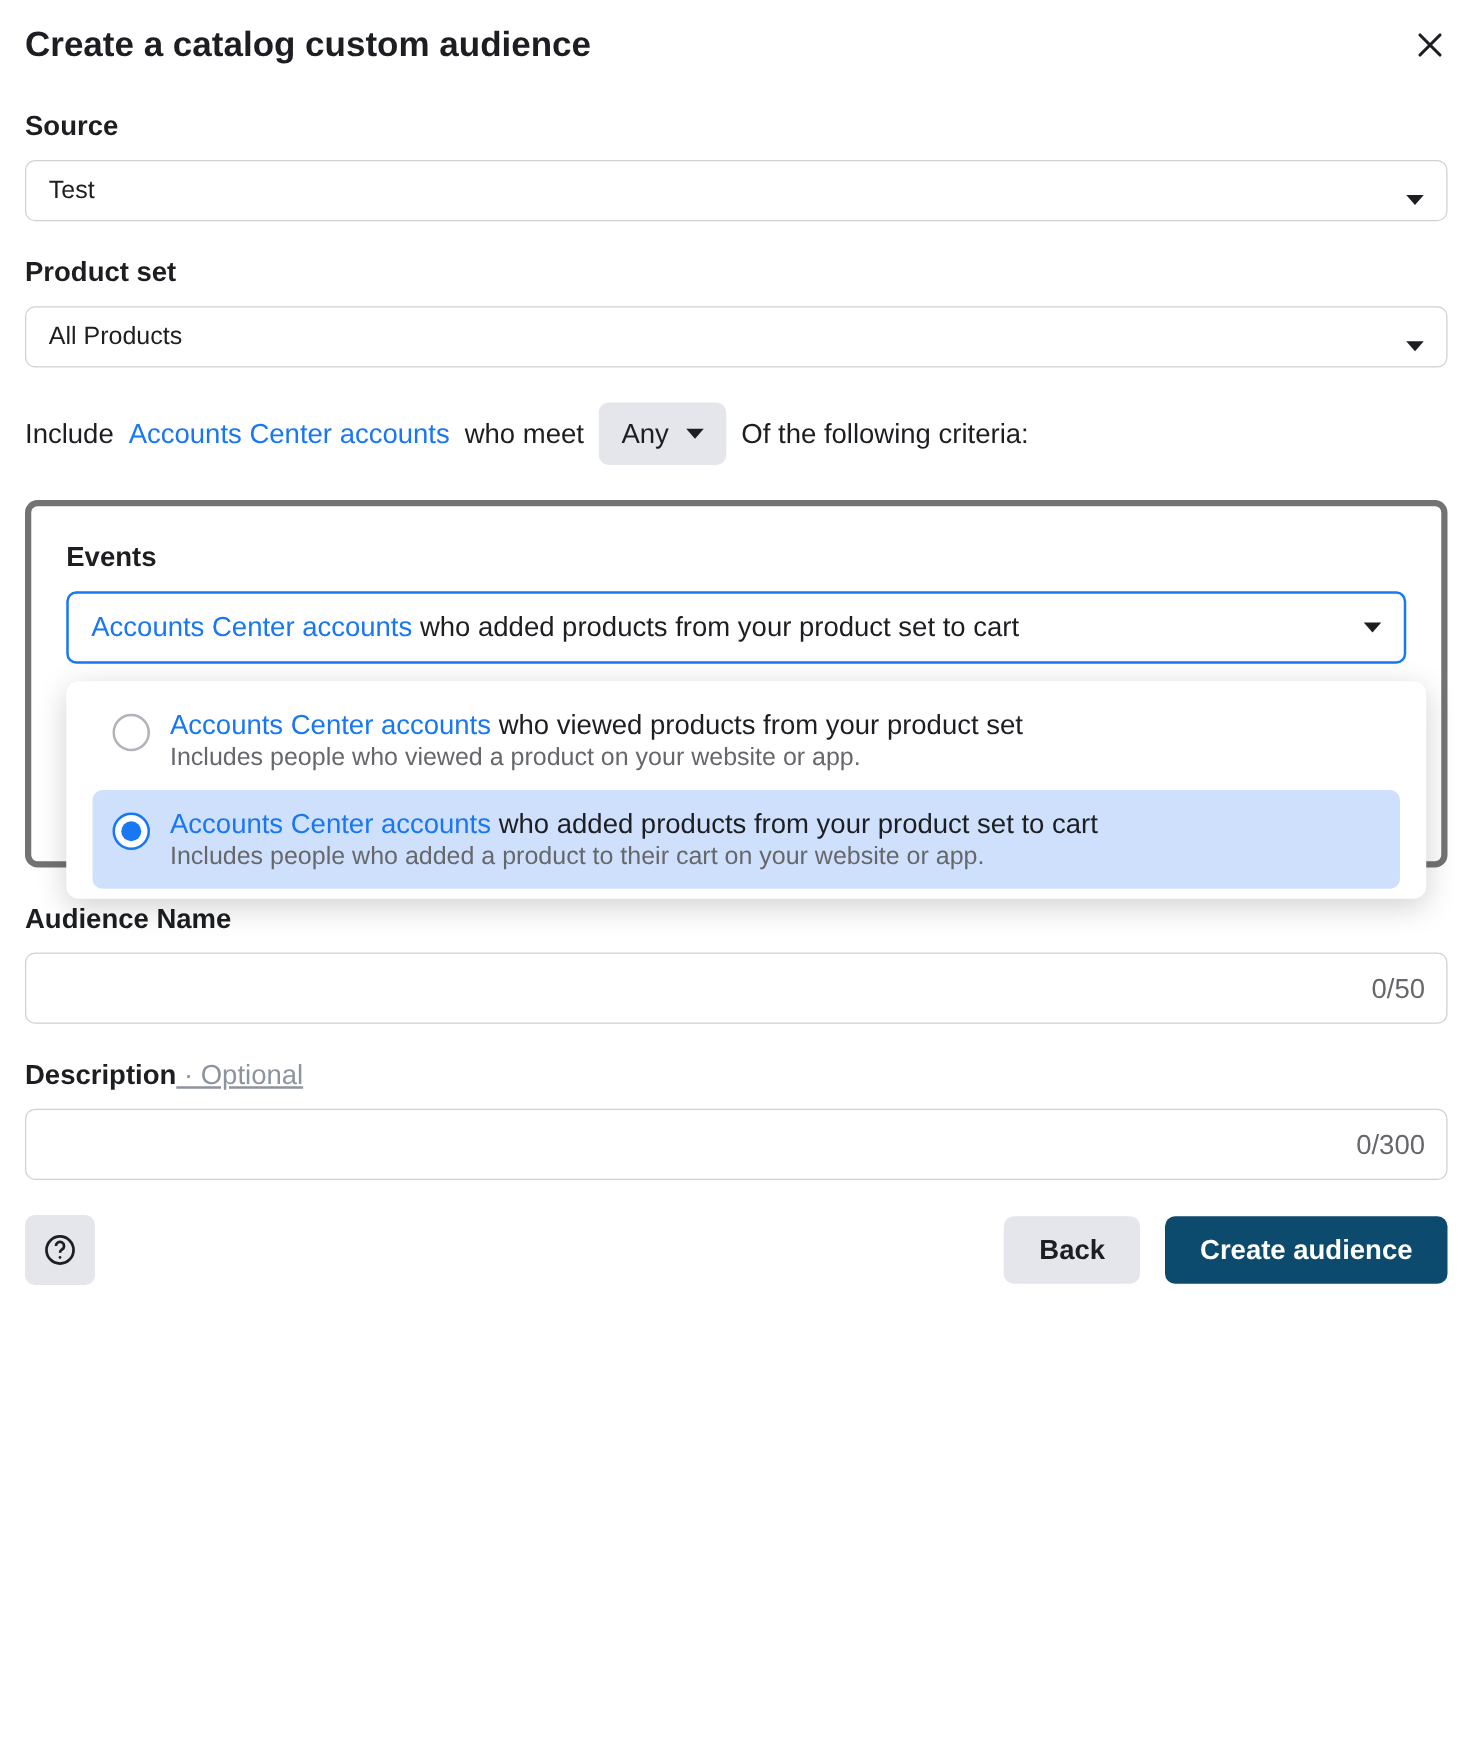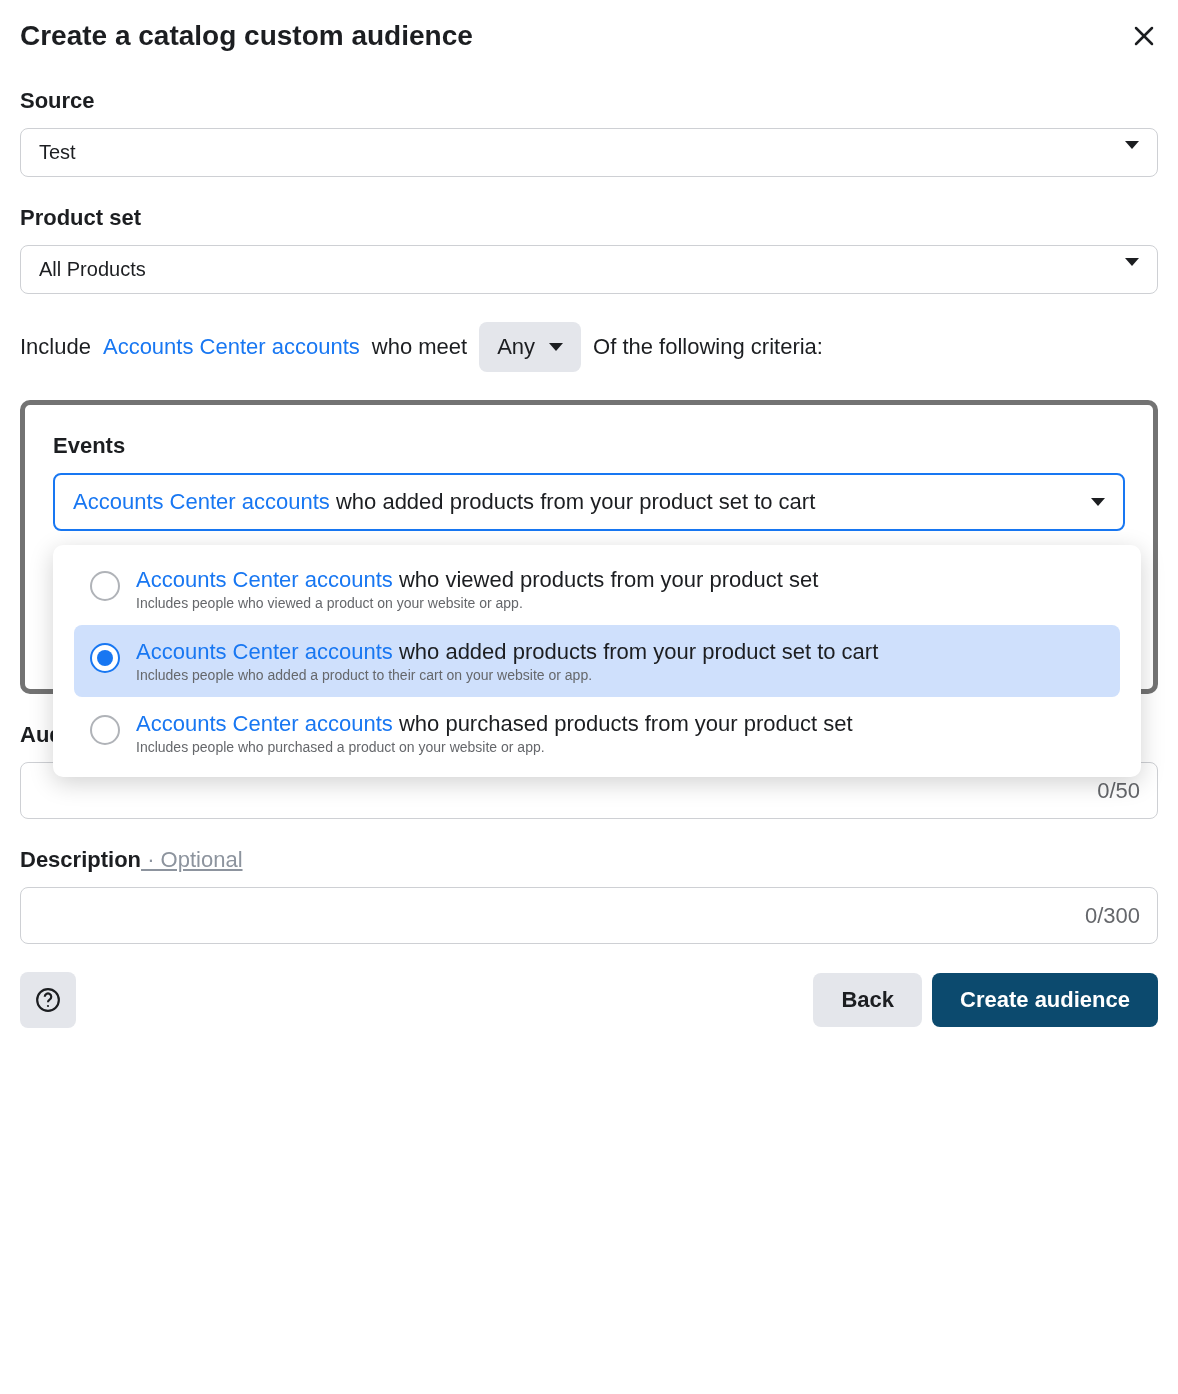--- a/index.html
+++ b/index.html
@@ -46,21 +46,21 @@
     }
     .select-box {
       width: 100%;
       border: 1px solid #ced0d4;
       border-radius: 8px;
       padding: 12px 18px;
       font-size: 20px;
       color: #1c1e21;
       display: flex;
       justify-content: space-between;
-      align-items: flex-start;
+      align-items: flex-end;
       cursor: pointer;
       background: #fff;
       margin-bottom: 28px;
     }
     .caret-down {
       width: 0;
       height: 0;
       border-left: 7px solid transparent;
       border-right: 7px solid transparent;
       border-top: 8px solid #1c1e21;
@@ -159,21 +159,21 @@
     }
     .option-text {
       flex: 1;
     }
     .option-title {
       font-size: 22px;
       color: #1c1e21;
       margin-bottom: 2px;
     }
     .option-desc {
-      font-size: 14px;
+      font-size: 20px;
       color: #65676b;
     }
     .text-input-wrap {
       position: relative;
       margin-bottom: 28px;
     }
     .text-input {
       width: 100%;
       border: 1px solid #ced0d4;
       border-radius: 8px;
@@ -209,21 +209,21 @@
       align-items: center;
       justify-content: center;
       cursor: pointer;
     }
     .help-btn svg {
       width: 26px;
       height: 26px;
     }
     .footer-right {
       display: flex;
-      gap: 10px;
+      gap: 20px;
     }
     .btn {
       padding: 14px 28px;
       border-radius: 8px;
       font-size: 22px;
       font-weight: 600;
       cursor: pointer;
       border: none;
     }
     .btn-back {
@@ -295,29 +295,20 @@
     </div>
     <div class="dropdown-option selected">
       <div class="radio selected"></div>
       <div class="option-text">
         <div class="option-title">
           <span class="link-blue">Accounts Center accounts</span><span> who added products from your product set to cart</span>
         </div>
         <div class="option-desc">Includes people who added a product to their cart on your website or app.</div>
       </div>
     </div>
-    <div class="dropdown-option">
-      <div class="radio"></div>
-      <div class="option-text">
-        <div class="option-title">
-          <span class="link-blue">Accounts Center accounts</span><span> who purchased products from your product set</span>
-        </div>
-        <div class="option-desc">Includes people who purchased a product on your website or app.</div>
-      </div>
-    </div>
   </div>
   <div class="spacer-below-dropdown"></div>
 </div>
 
 <div class="field-label">Audience Name</div>
 <div class="text-input-wrap">
   <input class="text-input" type="text" value="" style="">
   <span class="char-count">0/50</span>
 </div>
 

